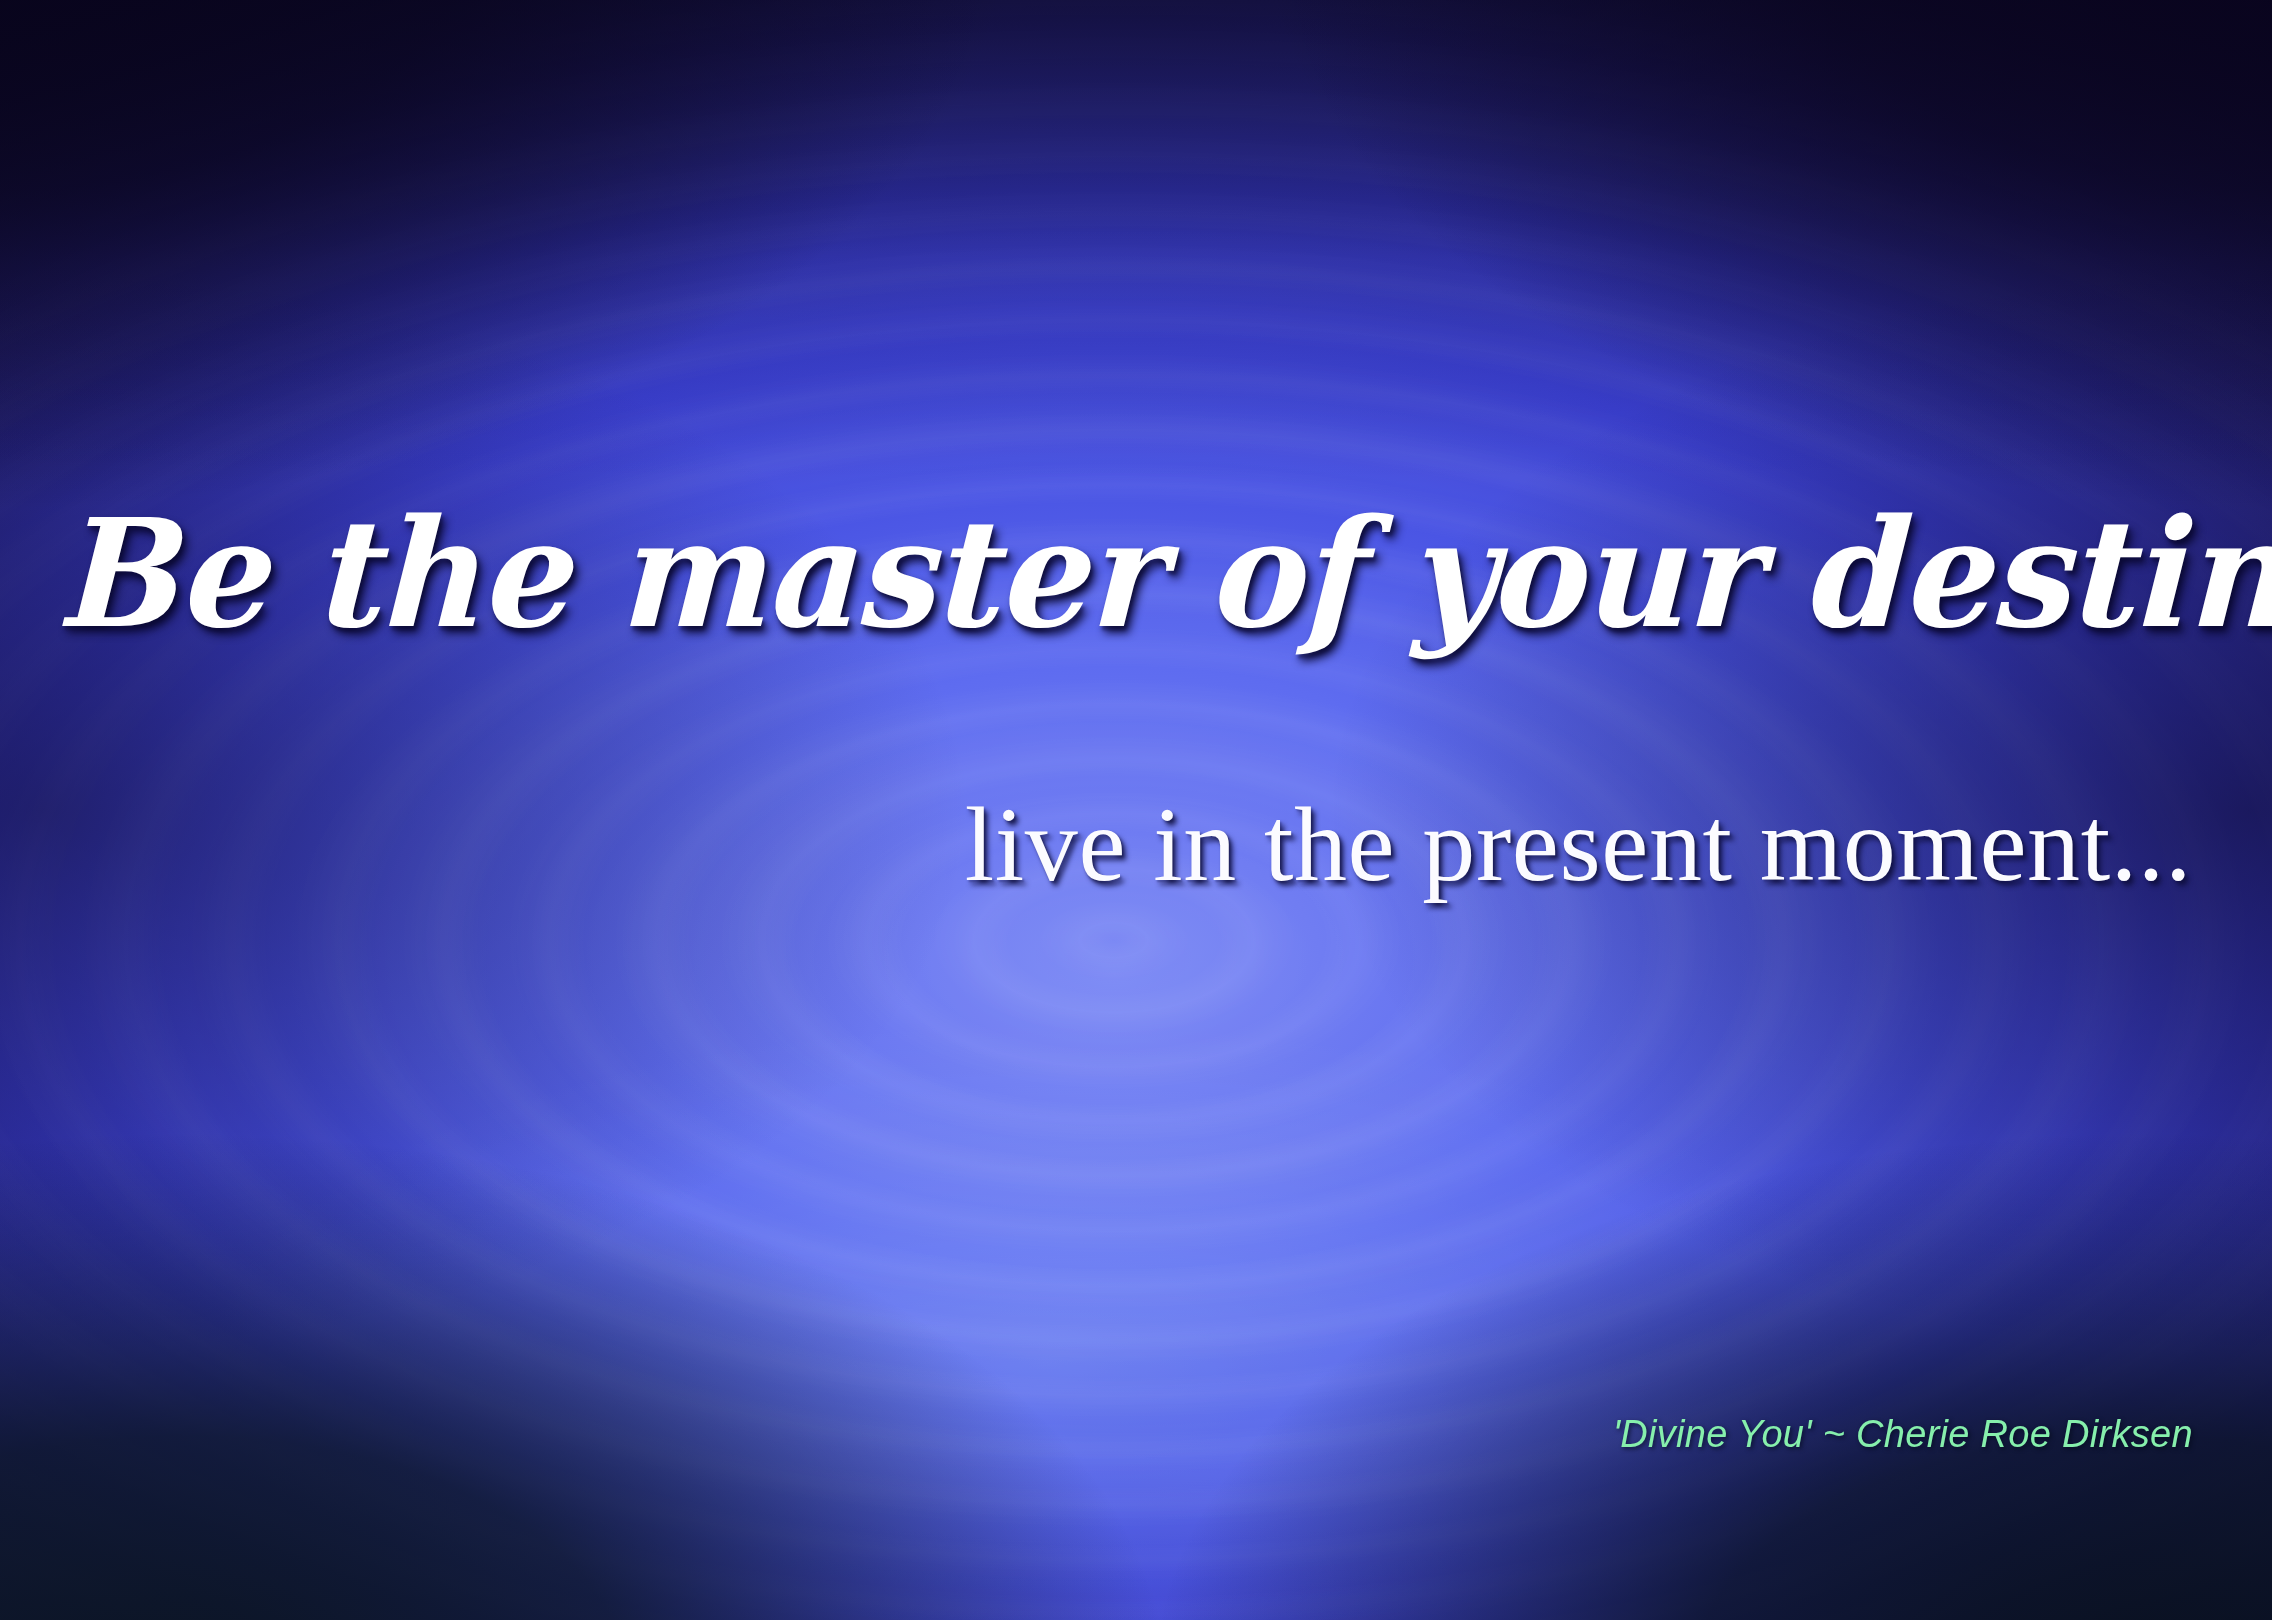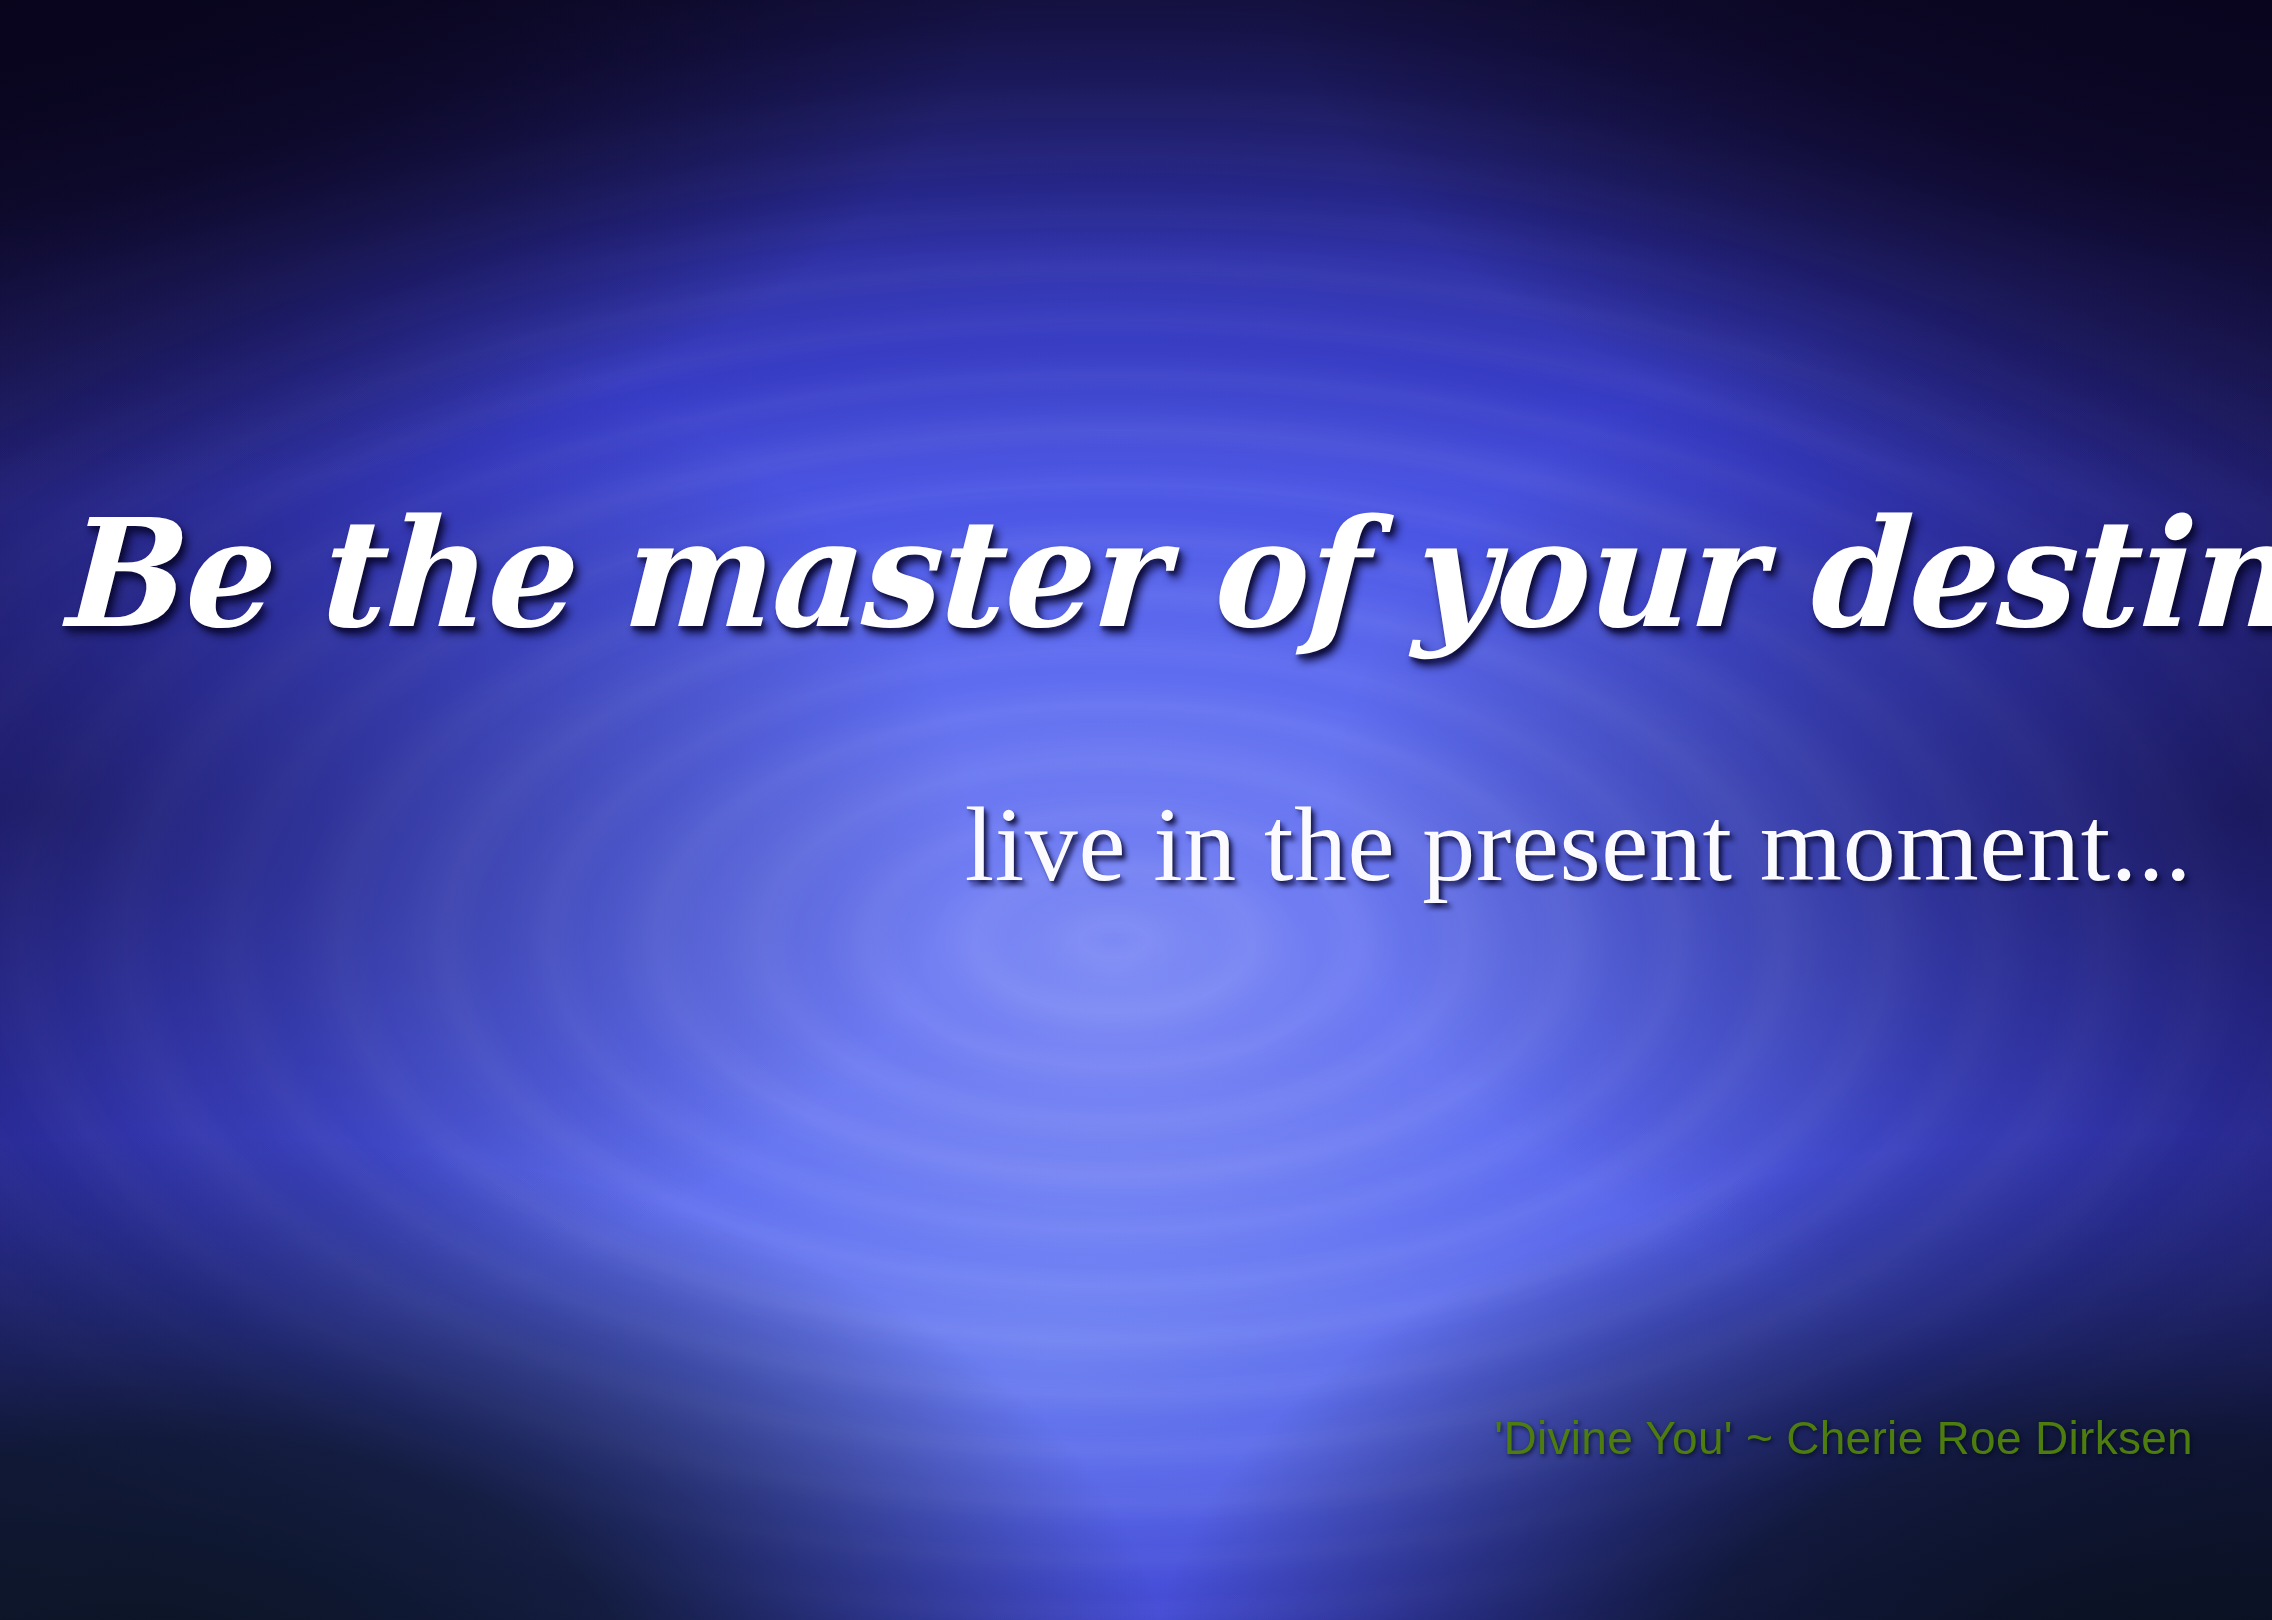--- a/index.html
+++ b/index.html
@@ -153,24 +153,25 @@
       1.7px 2.3px 2.3px rgba(16,16,70,0.45);
     margin-left: 8px;
   }
 
   .attribution {
     position: absolute;
     left: 0;
     top: 1415px;
     width: 2193px;
     text-align: right;
-    color: #4d7c0f;
+    color: #86efac;
     font-family: "Liberation Sans", "DejaVu Sans", sans-serif;
+    font-style: italic;
     font-weight: 400;
-    font-size: 46px;
+    font-size: 38px;
     line-height: 1.0;
     letter-spacing: 0.3px;
     white-space: nowrap;
     text-shadow: 1.7px 2.3px 4px rgba(4,10,26,0.70);
   }
 </style>
 </head>
 <body>
 
 <div id="poster">

